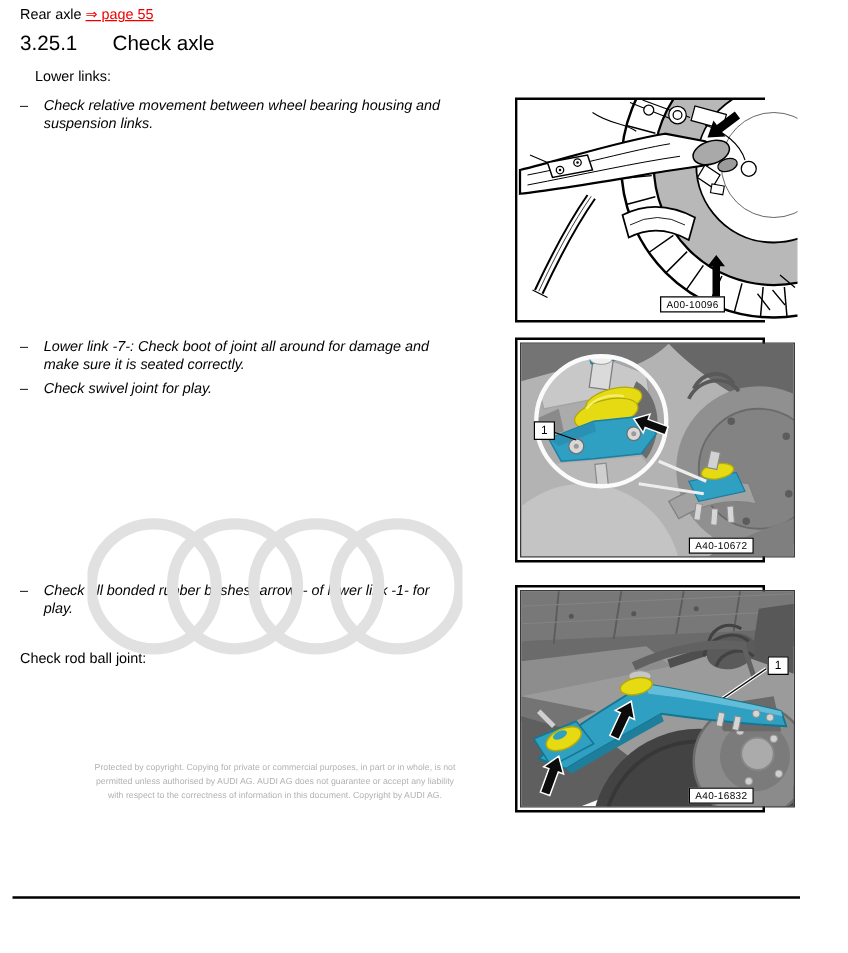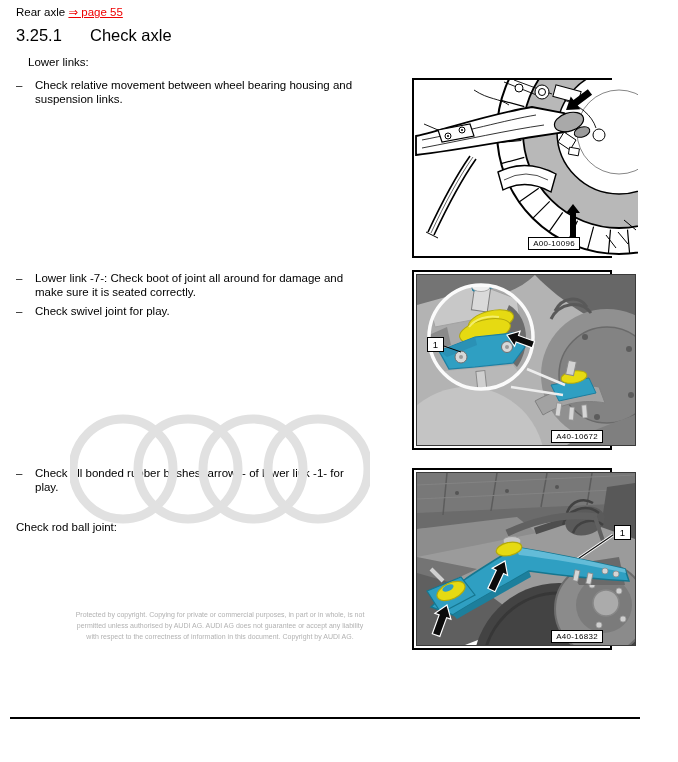--- a/index.html
+++ b/index.html
@@ -15,21 +15,21 @@
   .ref-line { left:16px; top:6px; }
   .ref-link { color:#ee0000; text-decoration:underline; cursor:pointer; }
 
   .heading { left:16px; top:26px; font-size:16.5px; font-weight:400; }
   .heading .num { display:inline-block; width:74px; }
 
   .intro { left:12px; top:56px;margin-left:16px; }
 
   .bullet { left:16px; width:376px; display:flex; }
   .bullet .marker { width:19px; flex:0 0 19px; }
-  .bullet .btxt { flex:1; }
+  .bullet .btxt { flex:1;font-style:italic; }
   .b1 { top:79px; } .b2 { top:272px; } .b3 { top:305px; } .b4 { top:467px; }
 
   .track-rod { left:16px; top:521px; }
 
   .wm-rings { left:70px; top:412px; }
   .wm-text {
     left:100px; top:531px; font-size:72px; font-weight:bold; line-height:1;
     letter-spacing:6px; color:#e1e1e1; user-select:none;
   }
 

